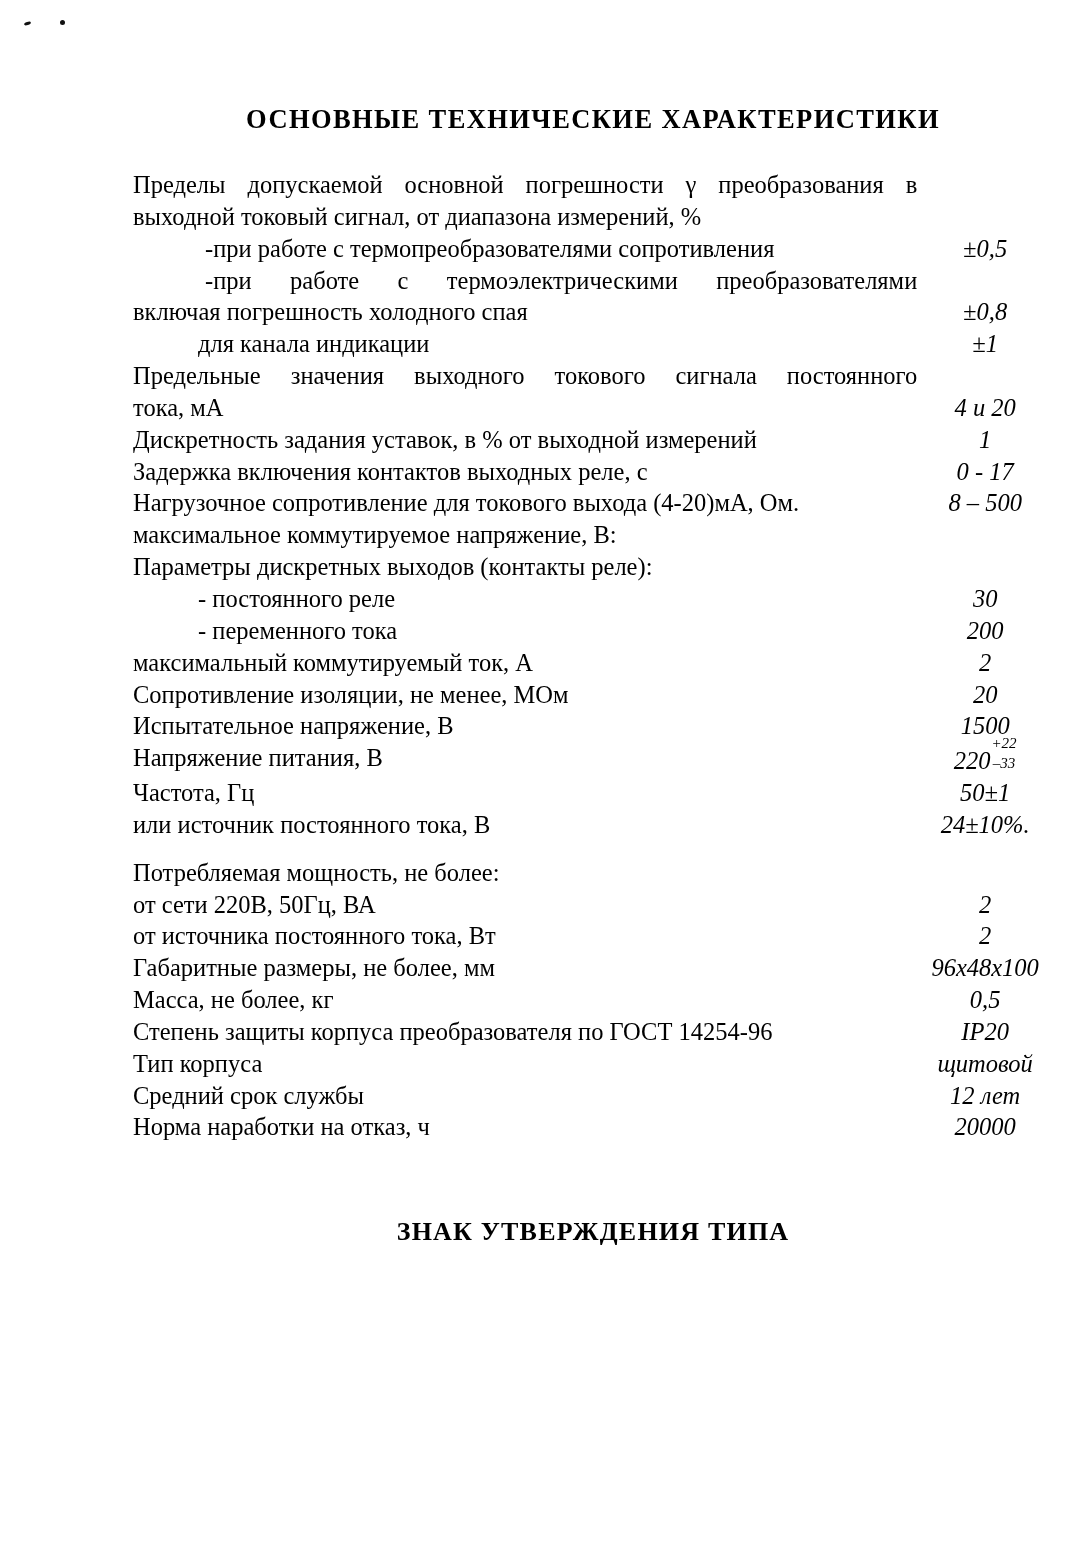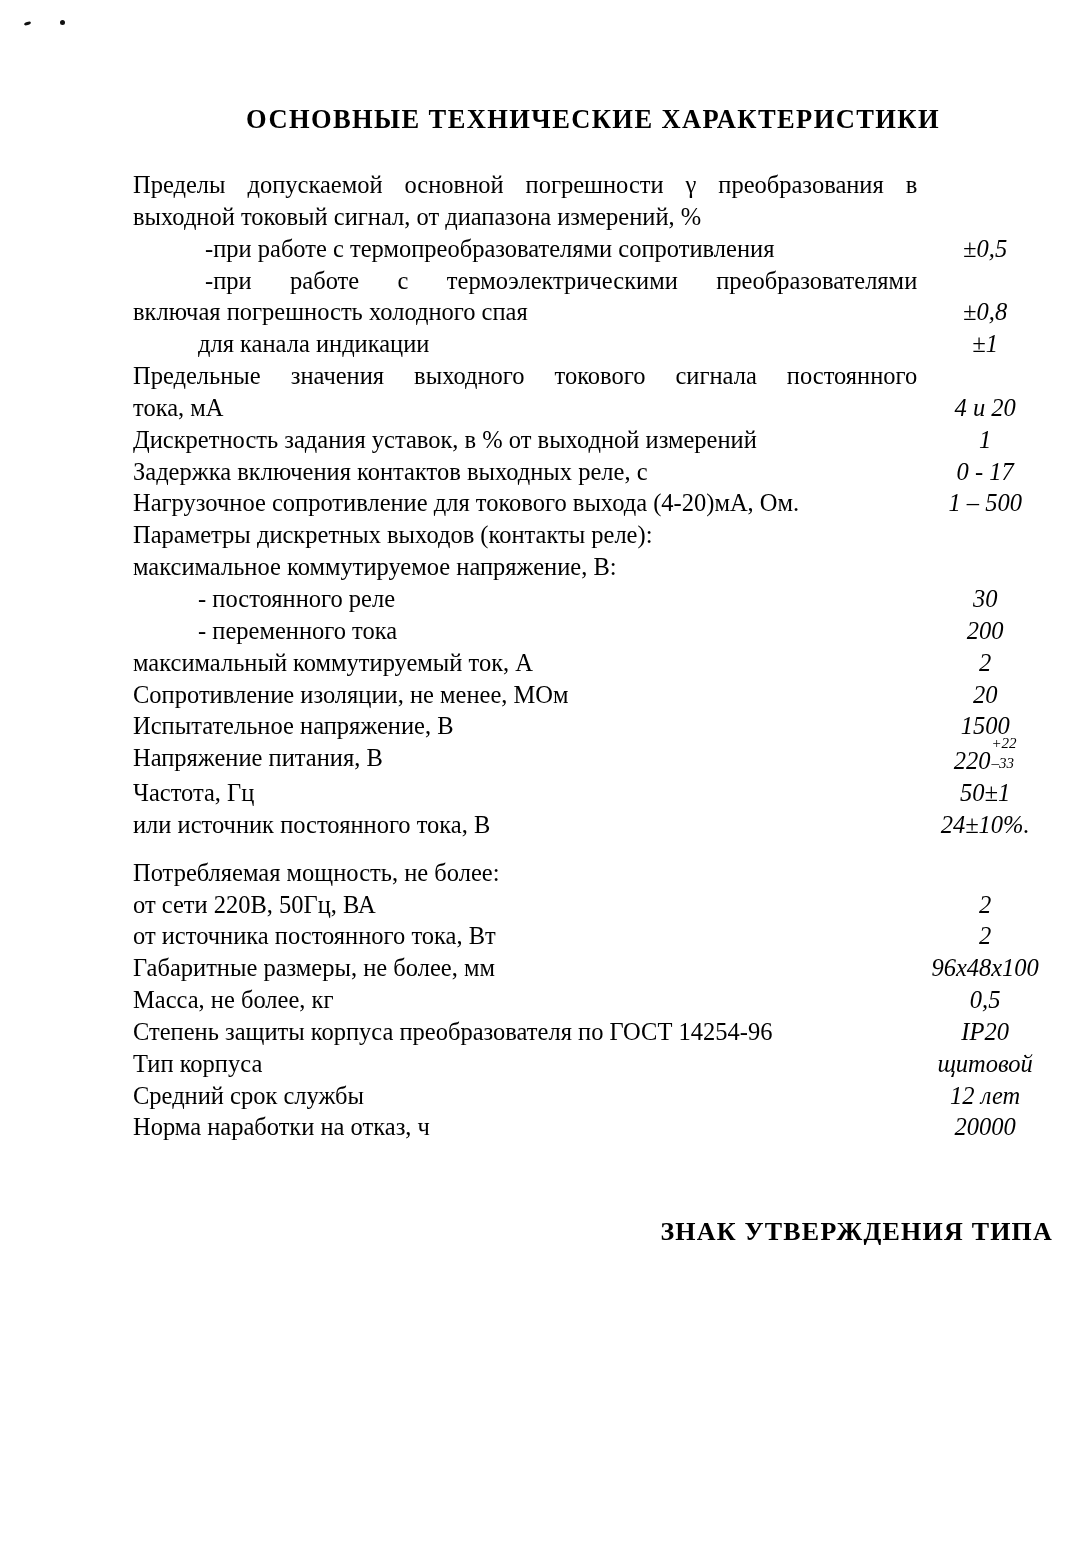--- a/index.html
+++ b/index.html
@@ -76,28 +76,28 @@
   .gap-row td { height: 16px; }
 
   .supsub {
     display: inline-block;
     vertical-align: baseline;
     position: relative;
     font-size: 15px;
     line-height: 1;
     top: -1px;
     margin-left: 1px;
-    text-align: left;
+    text-align: center;
   }
   .supsub span { display: block; }
   .supsub .sup { position: relative; top: -5px; }
   .supsub .sub { position: relative; top: 0px; }
 
   .section-title {
-    text-align: right;
+    text-align: center;
     font-weight: bold;
     font-size: 26px;
     letter-spacing: 1.2px;
     margin: 74px 0 0 0;
   }
 
   .para {
     font-size: 24.5px;
     line-height: 1.32;
     text-align: justify;
@@ -154,28 +154,28 @@
           <tr>
             <td class="col-label">Дискретность задания уставок, в % от выходной измерений</td>
             <td class="col-value">1</td>
           </tr>
           <tr>
             <td class="col-label">Задержка включения контактов выходных реле, с</td>
             <td class="col-value">0 - 17</td>
           </tr>
           <tr>
             <td class="col-label">Нагрузочное сопротивление для токового выхода (4-20)мА, Ом.</td>
-            <td class="col-value">1 – 500</td>
+            <td class="col-value">8 – 500</td>
+          </tr>
+          <tr>
+            <td class="col-label">максимальное коммутируемое напряжение, В:</td>
+            <td class="col-value"></td>
           </tr>
           <tr>
             <td class="col-label">Параметры дискретных выходов (контакты реле):</td>
-            <td class="col-value"></td>
-          </tr>
-          <tr>
-            <td class="col-label">максимальное коммутируемое напряжение, В:</td>
             <td class="col-value"></td>
           </tr>
           <tr>
             <td class="col-label ind-2">- постоянного реле</td>
             <td class="col-value">30</td>
           </tr>
           <tr>
             <td class="col-label ind-2">- переменного тока</td>
             <td class="col-value">200</td>
           </tr>

